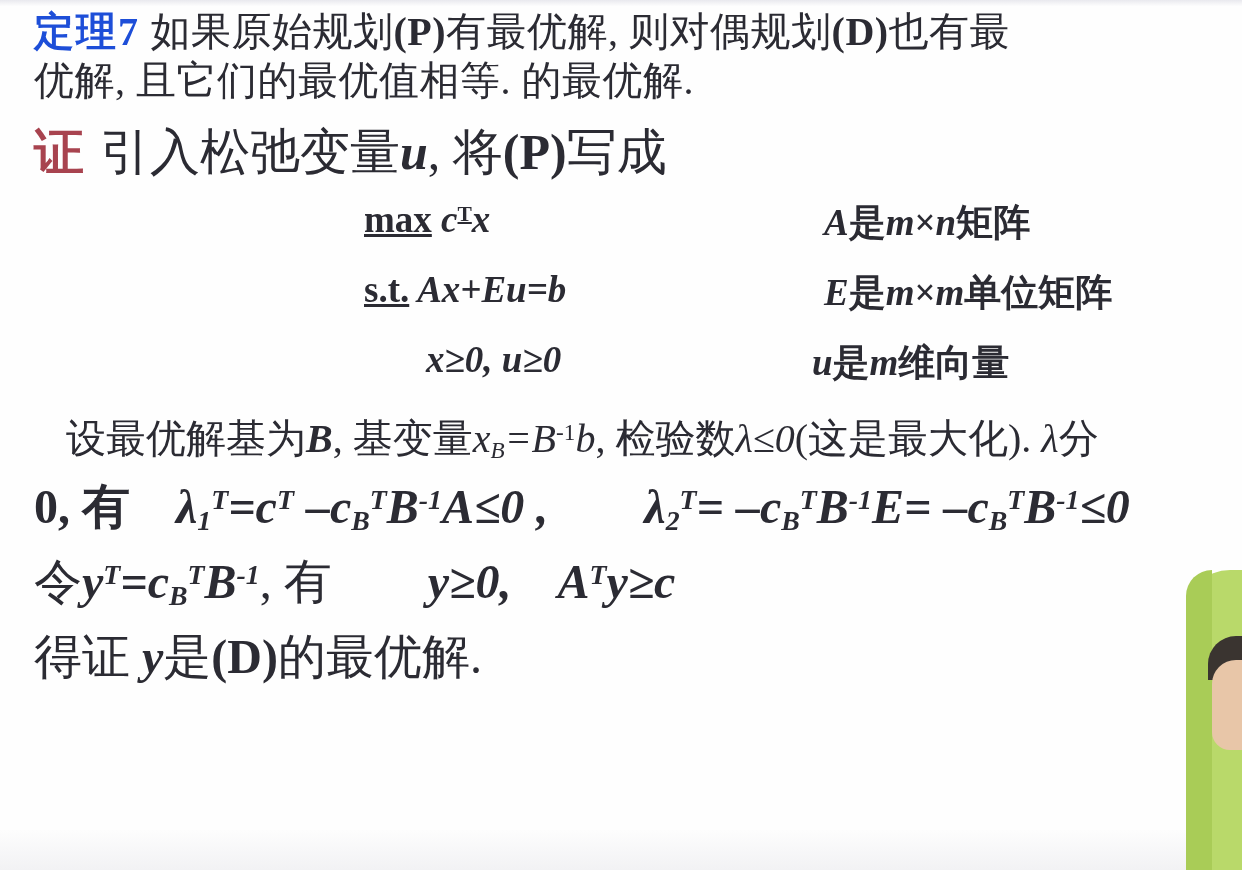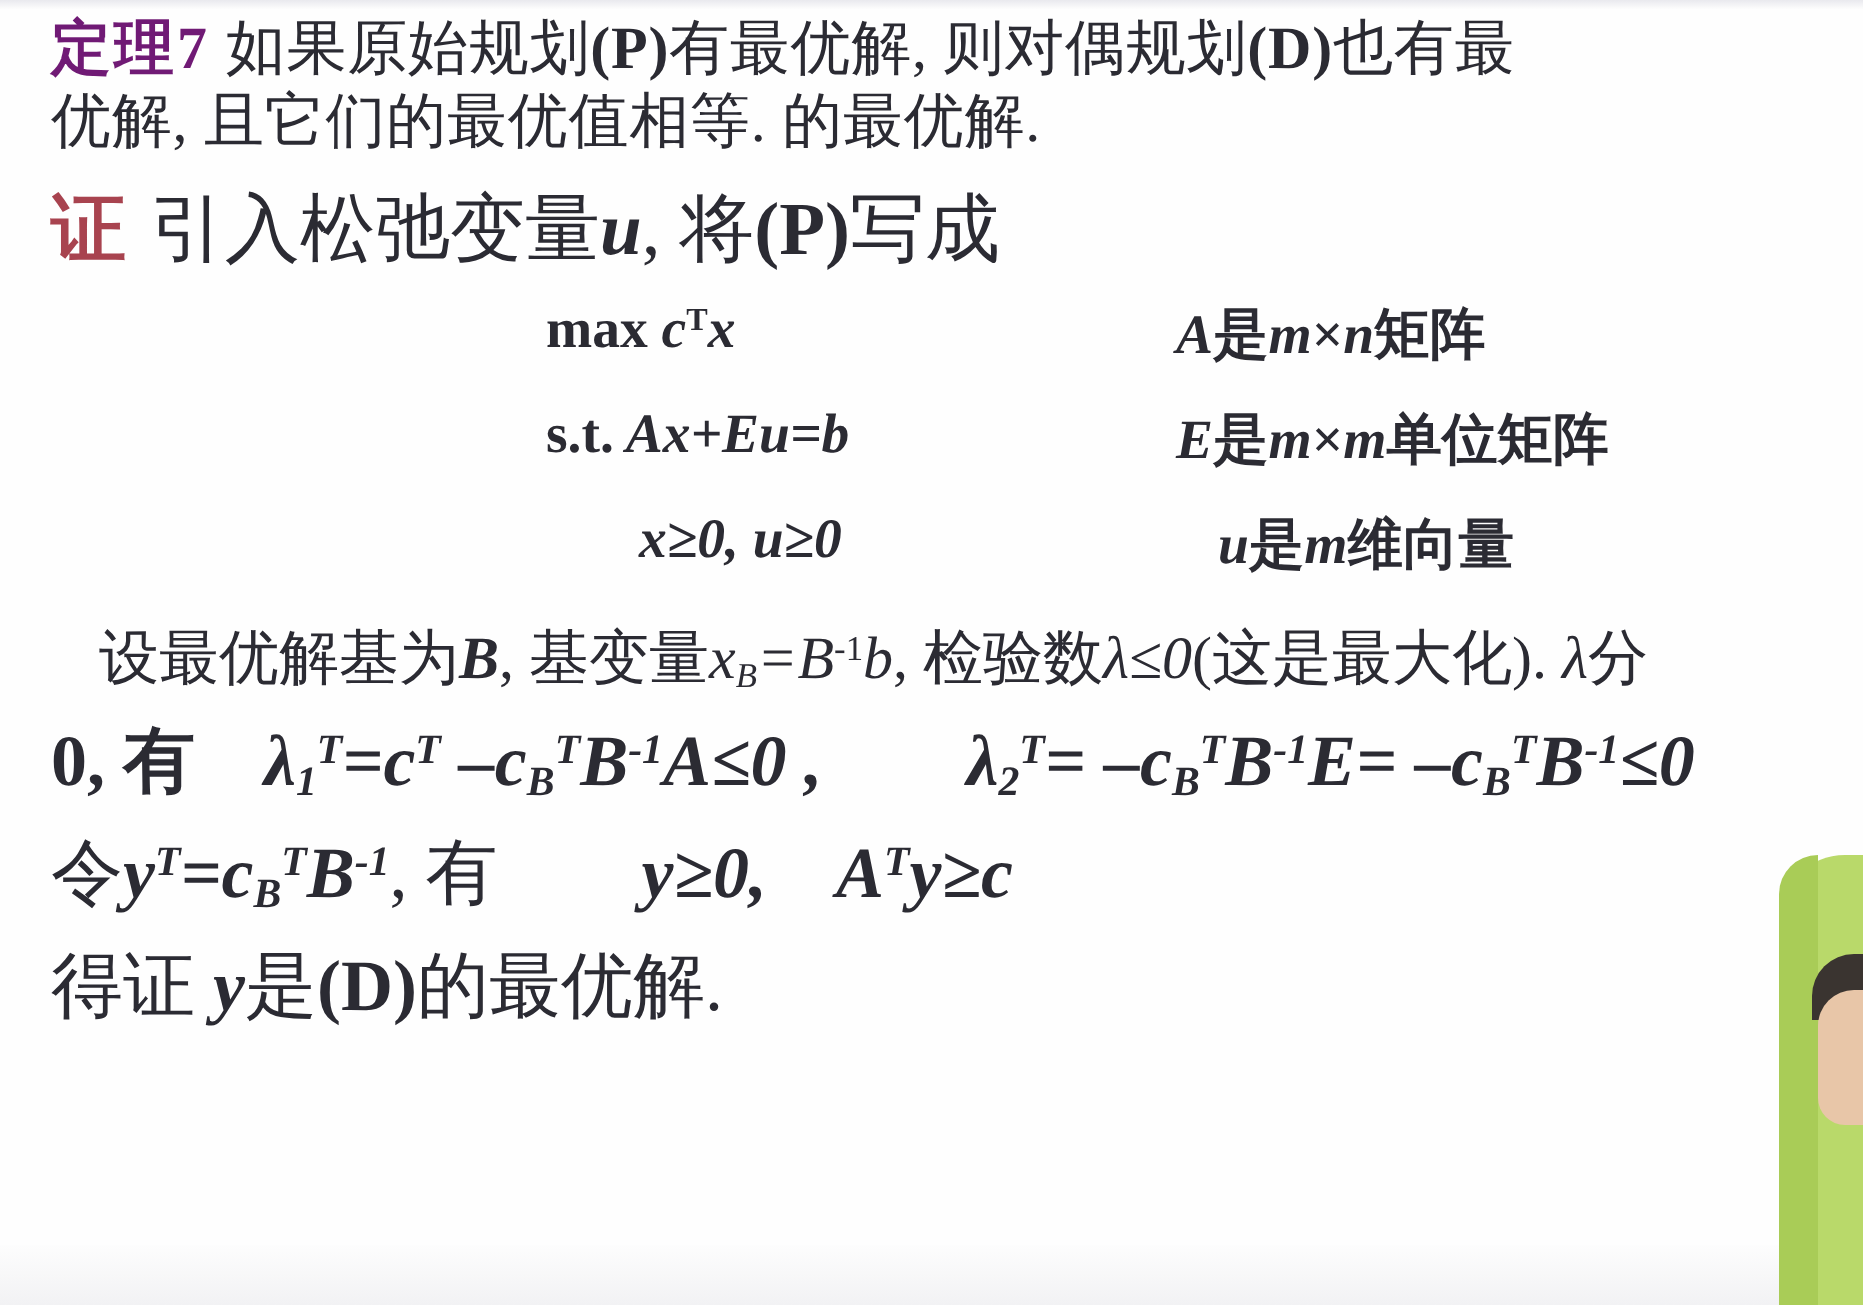--- a/index.html
+++ b/index.html
@@ -38,21 +38,21 @@
     left: 34px;
     top: 8px;
     width: 1180px;
   }
   .theorem-line {
     font-size: 40px;
     line-height: 1.22;
     letter-spacing: 0.5px;
   }
   .kw-red {
-    color: #701a75;
+    color: #1d4ed8;
     font-weight: 700;
     letter-spacing: 2px;
   }
   .b { font-weight: 700; }
   .i { font-style: italic; }
   .bi { font-weight: 700; font-style: italic; }
   sub { font-size: 0.58em; vertical-align: -0.25em; }
   sup { font-size: 0.58em; vertical-align: 0.52em; }
 
   .proof-line {
@@ -76,24 +76,24 @@
     position: relative;
     height: 70px;
   }
   .mleft {
     position: absolute;
     left: 330px;
     font-size: 37px;
     font-weight: 700;
     font-style: italic;
   }
-  .mleft .up { font-style: normal; }
+  .mleft .up { font-style: normal; text-decoration: underline; }
   .mright {
     position: absolute;
-    left: 750px;
+    left: 790px;
     font-size: 37px;
     font-weight: 700;
   }
   .mright .han { font-style: normal; }
   .mright .it { font-style: italic; }
 
   .para {
     font-size: 40px;
     line-height: 1.33;
     margin-top: 4px;

